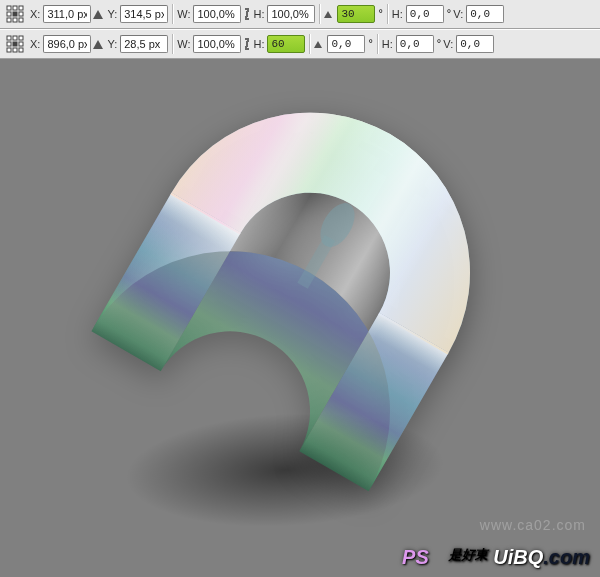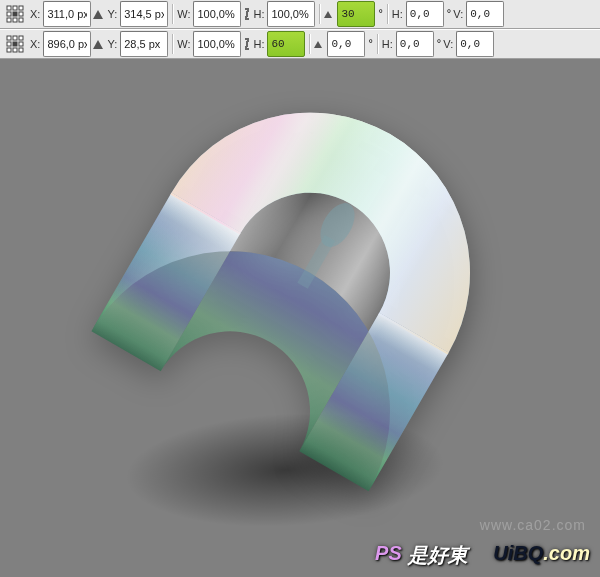--- a/index.html
+++ b/index.html
@@ -2,36 +2,36 @@
 <html><head>
 <meta charset="utf-8">
 <style>
   html,body{margin:0;padding:0;width:600px;height:577px;background:#808080;font-family:Tahoma,Arial,sans-serif;font-size:11px;overflow:hidden;}
   .toolbar{background:#e8e8e8;border-bottom:1px solid #a0a0a0;height:28px;display:flex;align-items:center;padding:0 4px;gap:2px;}
   .toolbar + .toolbar{border-top:1px solid #fff;}
   .icon-grid{width:22px;height:22px;display:inline-flex;align-items:center;justify-content:center;margin-right:2px;}
   .icon-grid svg{display:block;}
   .field{display:flex;align-items:center;gap:3px;}
   .lbl{color:#333;font-size:11px;}
-  .input{background:#fff;border:1px solid #888;border-top-color:#777;border-left-color:#777;border-radius:2px;height:26px;line-height:18px;padding:0 3px;width:48px;color:#222;font-size:11px;box-sizing:border-box;}
+  .input{background:#fff;border:1px solid #888;border-top-color:#777;border-left-color:#777;border-radius:2px;height:18px;line-height:18px;padding:0 3px;width:48px;color:#222;font-size:11px;box-sizing:border-box;}
   .input.short{width:38px;font-family:Liberation Mono, monospace;}
   .input.green{background:linear-gradient(#a7d93a,#8cc92a);border-color:#5a8a1a;}
   .tri{display:inline-block;width:0;height:0;border-left:5px solid transparent;border-right:5px solid transparent;border-bottom:9px solid #555;margin-right:2px;}
   .tri.small{border-left:4px solid transparent;border-right:4px solid transparent;border-bottom:7px solid #555;}
   .link-ico{width:8px;height:14px;display:inline-flex;align-items:center;justify-content:center;}
   .sep{width:1px;height:20px;background:#b8b8b8;margin:0 2px;box-shadow:1px 0 0 #fff;}
   .degree::after{content:"°";position:relative;top:-1px;}
   .canvas{position:absolute;top:60px;left:0;right:0;bottom:0;background:#808080;overflow:hidden;}
   .shadow{position:absolute;left:60px;top:320px;width:450px;height:180px;background:radial-gradient(ellipse 50% 45% at 50% 50%,rgba(0,0,0,0.55),rgba(0,0,0,0)70%);transform:skewX(-20deg);}
   .glass{position:absolute;left:85px;top:30px;width:430px;height:430px;filter:drop-shadow(0 10px 15px rgba(0,0,0,0.35));}
   .watermark{position:absolute;right:10px;bottom:8px;color:#fff;font-weight:bold;font-style:italic;font-size:20px;text-shadow:0 0 4px rgba(0,0,0,0.6),1px 1px 2px #000;}
-  .watermark .uibq{color:#0f172a;margin-left:20px;}
-  .watermark .com{color:#fef9c3;}
-  .watermark .cn{color:#ffffff;font-family:"Microsoft YaHei",sans-serif;font-size:20px;vertical-align:top;}
-  .watermark .ps{color:#d9e;margin-right:6px;}
+  .watermark .uibq{color:#ffffff;}
+  .watermark .com{color:#0f172a;}
+  .watermark .cn{color:#000000;font-family:"Microsoft YaHei",sans-serif;font-size:13px;vertical-align:top;}
+  .watermark .ps{color:#d9e;margin-right:20px;}
   .wm-sub{position:absolute;right:14px;bottom:44px;color:rgba(255,255,255,0.25);font-size:14px;letter-spacing:1px;}
 </style>
 </head>
 <body>
 
 <div class="toolbar">
   <span class="icon-grid">
     <svg width="18" height="18" viewBox="0 0 18 18">
       <g fill="#fff" stroke="#444" stroke-width="1">
         <rect x="1" y="1" width="4" height="4"></rect>

